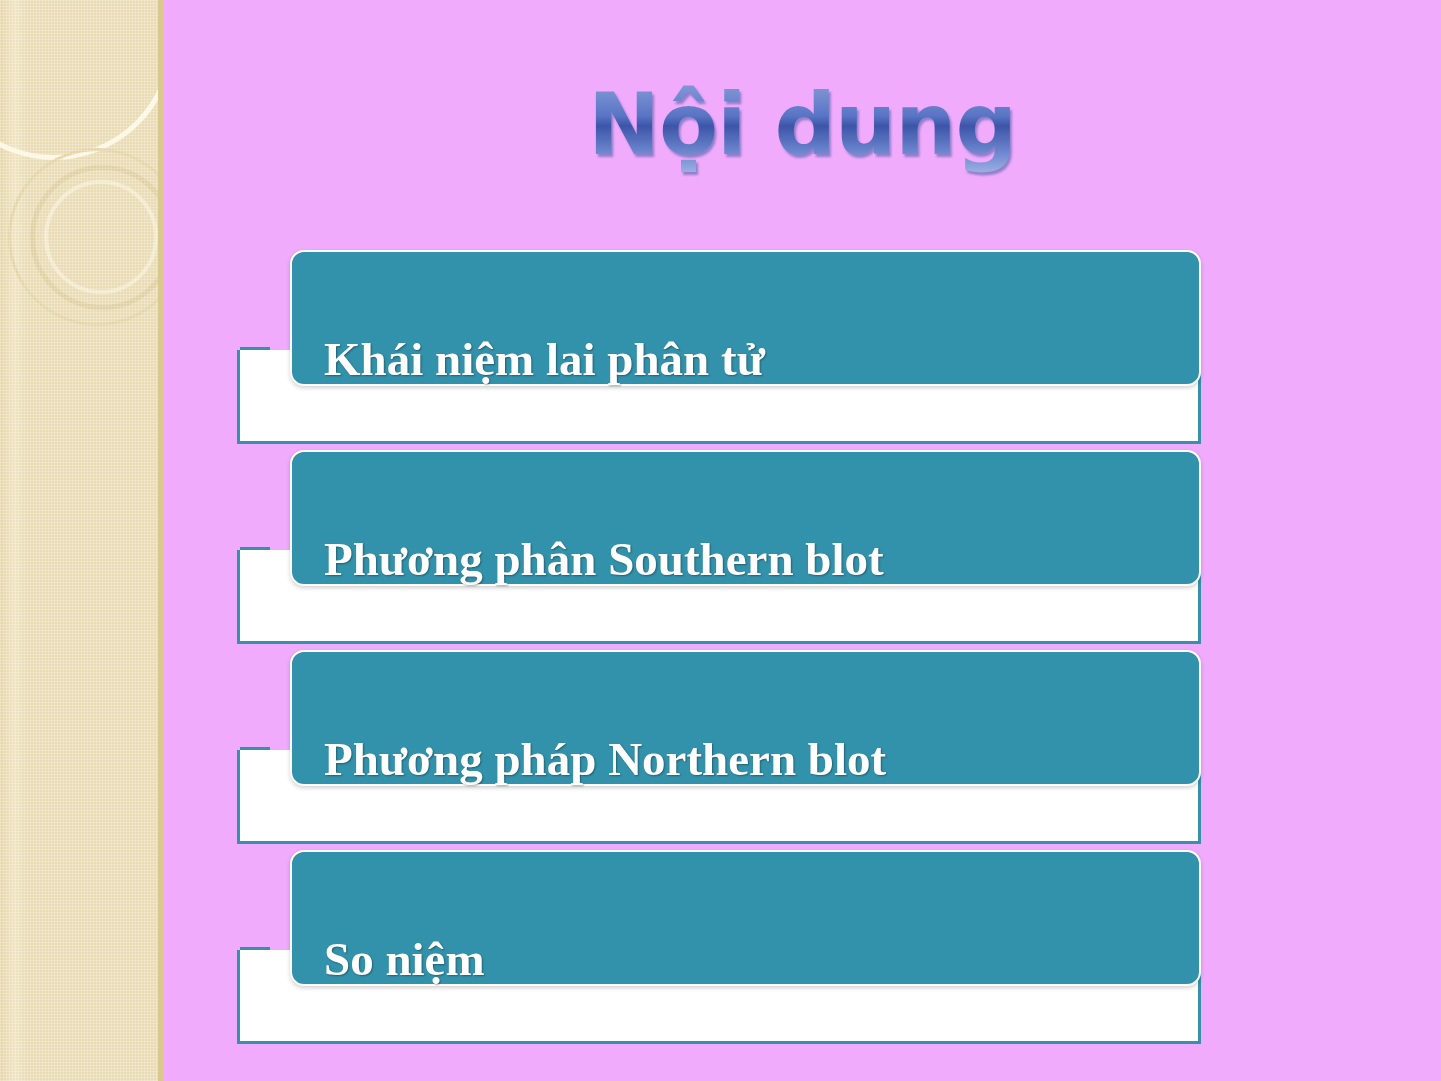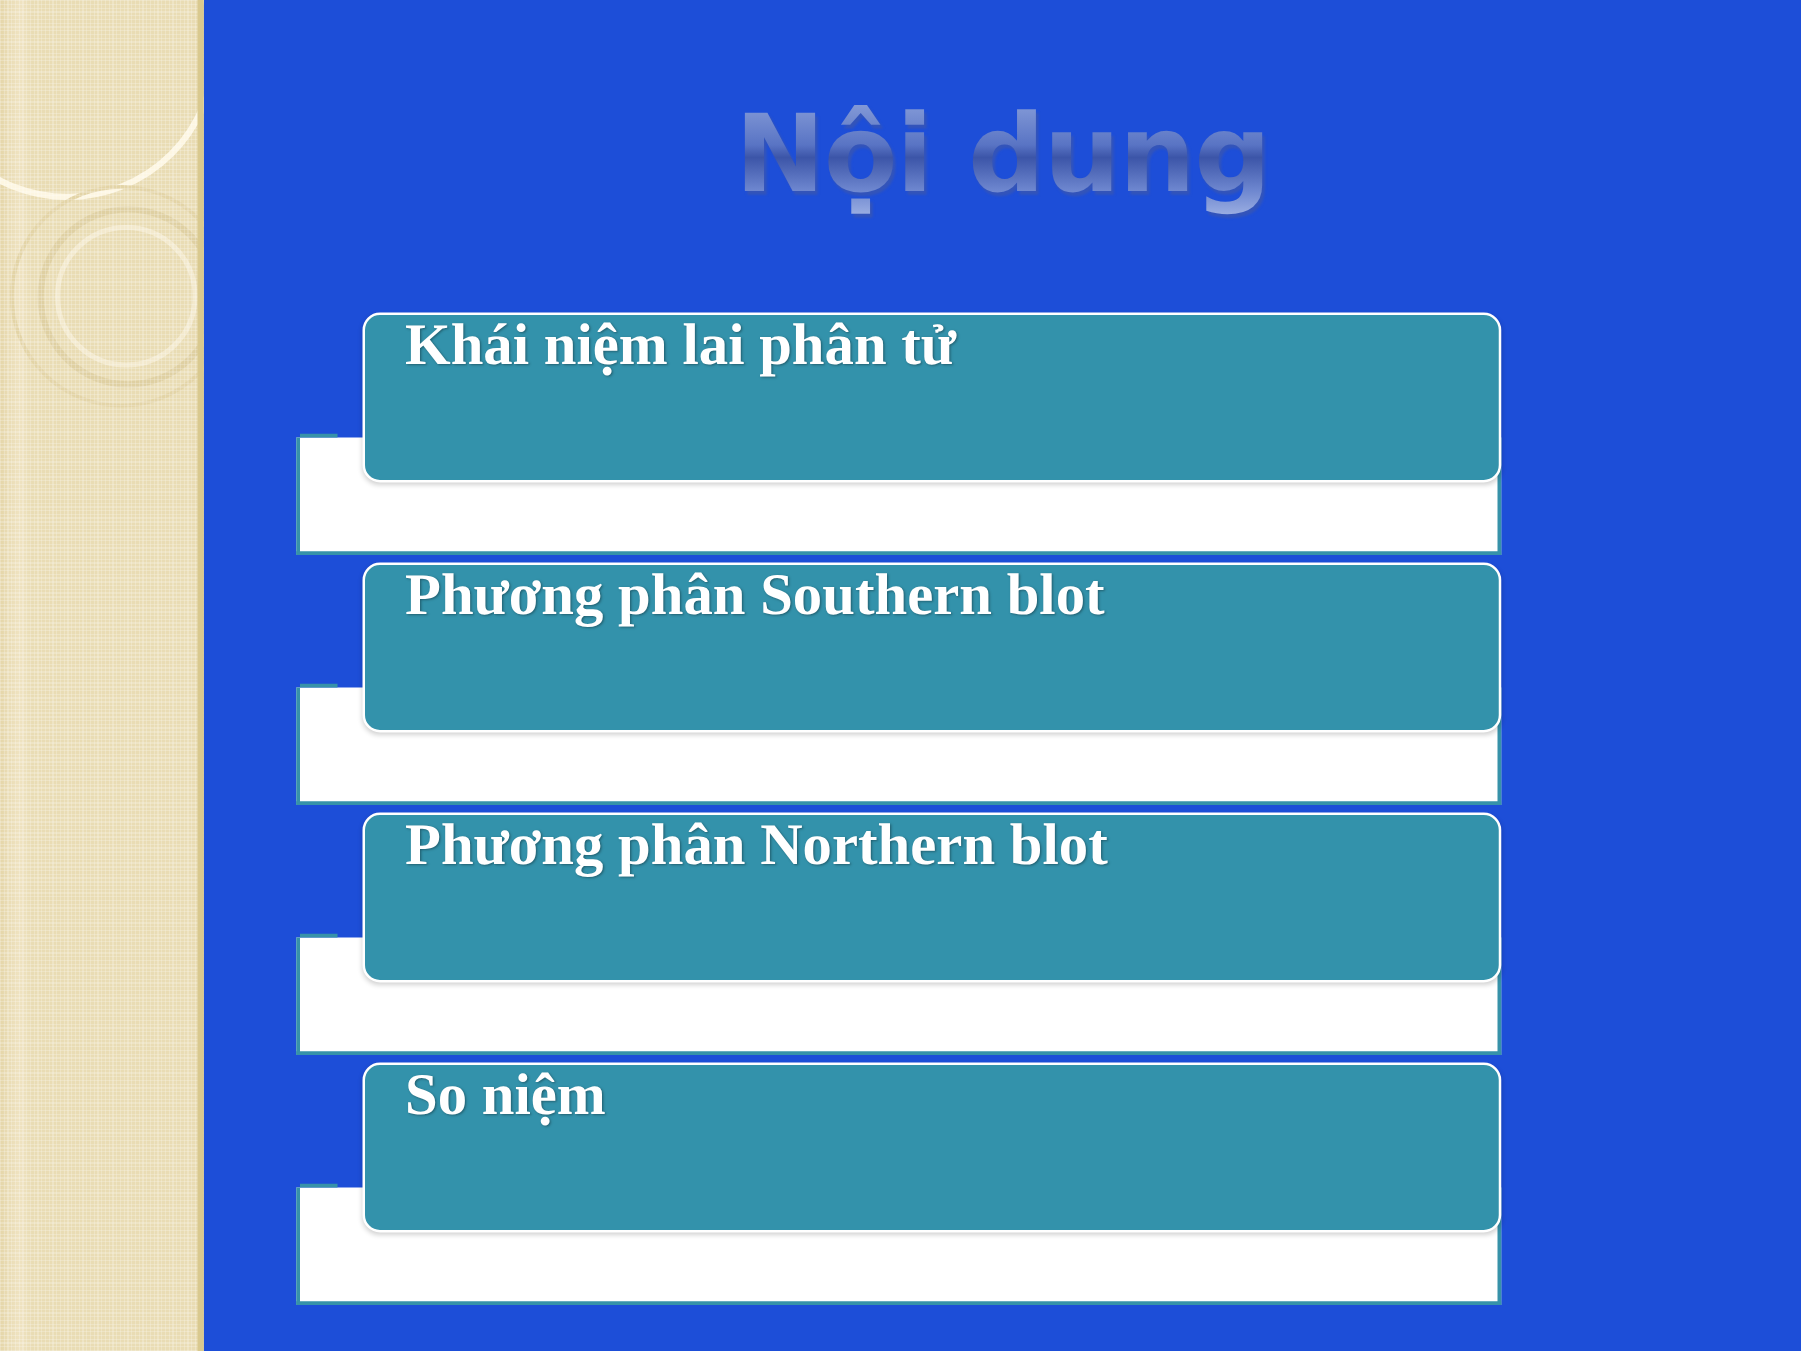--- a/index.html
+++ b/index.html
@@ -7,21 +7,21 @@
     padding: 0;
     background: #ffffff;
   }
   body {
     font-family: "Liberation Serif", serif;
   }
   .slide {
     position: relative;
     width: 1441px;
     height: 1081px;
-    background: #1d4ed8;
+    background: #f0abfc;
     overflow: hidden;
   }
   
   .left-band {
     position: absolute;
     left: 0;
     top: 0;
     width: 163px;
     height: 1081px;
     background: #e9dcb4;
@@ -136,21 +136,21 @@
     left: 53px;
     top: 0;
     width: 911px;
     height: 136px;
     background: #3392ab;
     border-radius: 14px;
     box-shadow: 0 2px 4px rgba(0,0,0,0.18);
     border: 2px solid #ffffff;
     box-sizing: border-box;
     display: flex;
-    align-items: flex-start;
+    align-items: flex-end;
   }
   .item-label {
     color: #ffffff;
     font-family: "Liberation Serif", serif;
     font-weight: bold;
     font-size: 47px;
     padding-left: 32px;
     text-shadow: 1px 1px 2px rgba(0,0,0,0.35);
     line-height: 1.05;
   }
@@ -183,21 +183,21 @@
     <div class="item">
       <div class="item-frame"></div>
       <div class="item-bar">
         <span class="item-label">Phương phân Southern blot</span>
       </div>
     </div>
 
     <div class="item">
       <div class="item-frame"></div>
       <div class="item-bar">
-        <span class="item-label">Phương phân Northern blot</span>
+        <span class="item-label">Phương pháp Northern blot</span>
       </div>
     </div>
 
     <div class="item">
       <div class="item-frame"></div>
       <div class="item-bar">
         <span class="item-label">So niệm</span>
       </div>
     </div>
 

